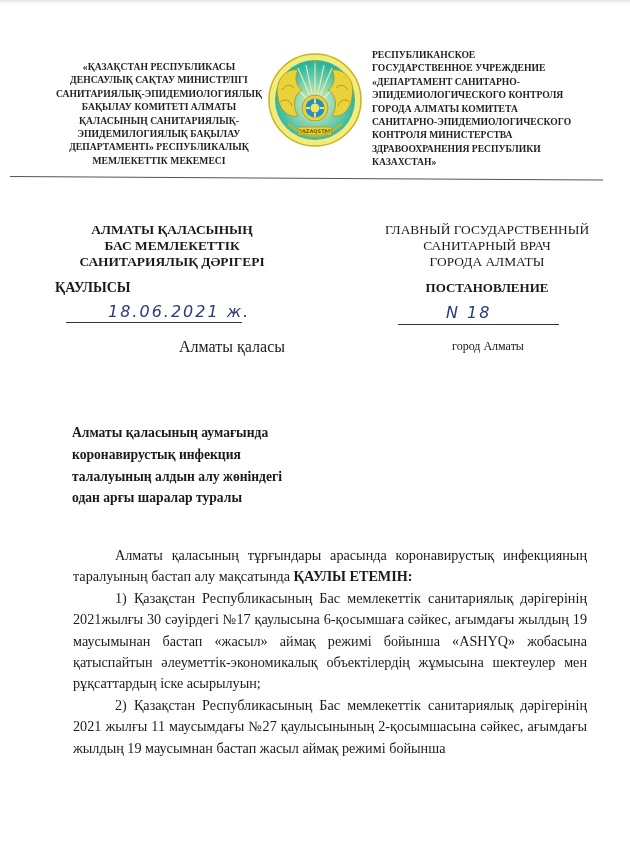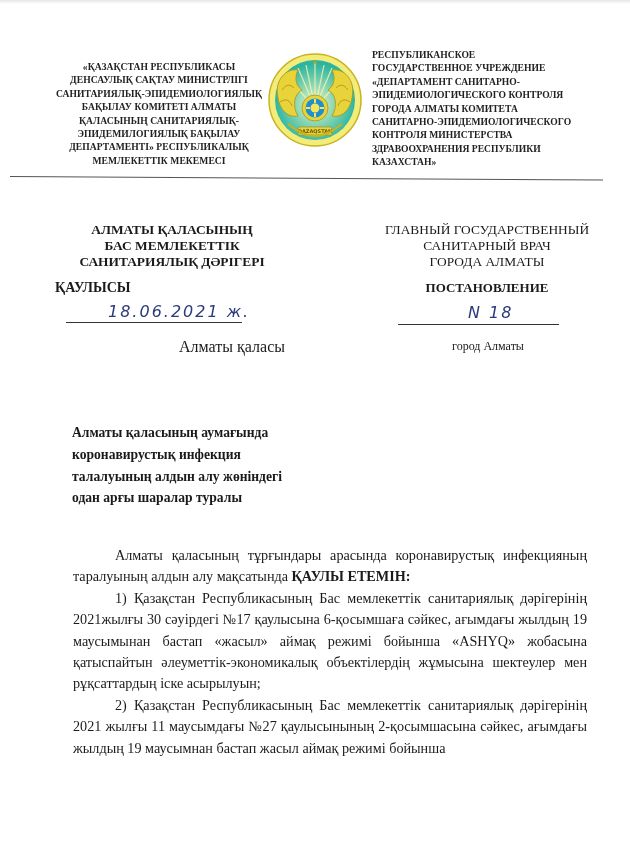--- a/index.html
+++ b/index.html
@@ -112,21 +112,21 @@
     font-weight: normal;
     font-style: italic;
   }
   .date-hand {
     position: absolute;
     left: 108px;
     top: 302px;
   }
   .num-hand {
     position: absolute;
-    left: 468px;
+    left: 446px;
     top: 303px;
   }
   .sign-line-left {
     position: absolute;
     left: 66px;
     top: 322px;
     width: 176px;
     border-top: 1.2px solid #333;
   }
   .sign-line-right {
@@ -259,16 +259,16 @@
 
 <div class="city-left">Алматы қаласы</div>
 <div class="city-right">город Алматы</div>
 
 <div class="subject">Алматы қаласының аумағында
 коронавирустық инфекция
 талалуының алдын алу жөніндегі
 одан арғы шаралар туралы</div>
 
 <div class="body">
-  <p><span>Алматы қаласының тұрғындары арасында коронавирустық инфекцияның таралуының алдын алу мақсатында </span><b>ҚАУЛЫ ЕТЕМІН:</b></p>
+  <p><span>Алматы қаласының тұрғындары арасында коронавирустық инфекцияның таралуының бастап алу мақсатында </span><b>ҚАУЛЫ ЕТЕМІН:</b></p>
   <p>1) Қазақстан Республикасының Бас мемлекеттік санитариялық дәрігерінің 2021жылғы 30 сәуірдегі №17 қаулысына 6-қосымшаға сәйкес, ағымдағы жылдың 19 маусымынан бастап «жасыл» аймақ режимі бойынша «ASHYQ» жобасына қатыспайтын әлеуметтік-экономикалық объектілердің жұмысына шектеулер мен рұқсаттардың іске асырылуын;</p>
   <p>2) Қазақстан Республикасының Бас мемлекеттік санитариялық дәрігерінің 2021 жылғы 11  маусымдағы №27 қаулысынының 2-қосымшасына сәйкес, ағымдағы жылдың 19 маусымнан бастап жасыл аймақ режимі бойынша</p>
 </div>
 
 </body></html>

